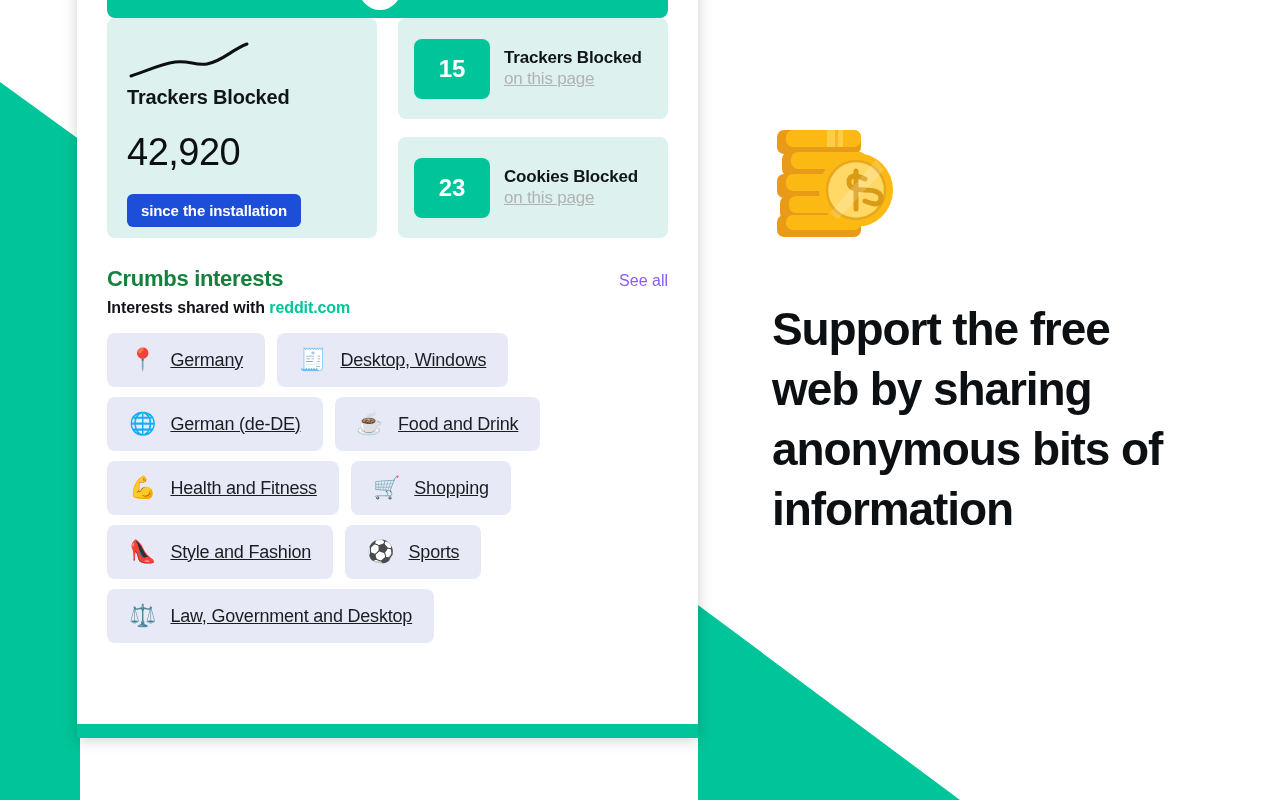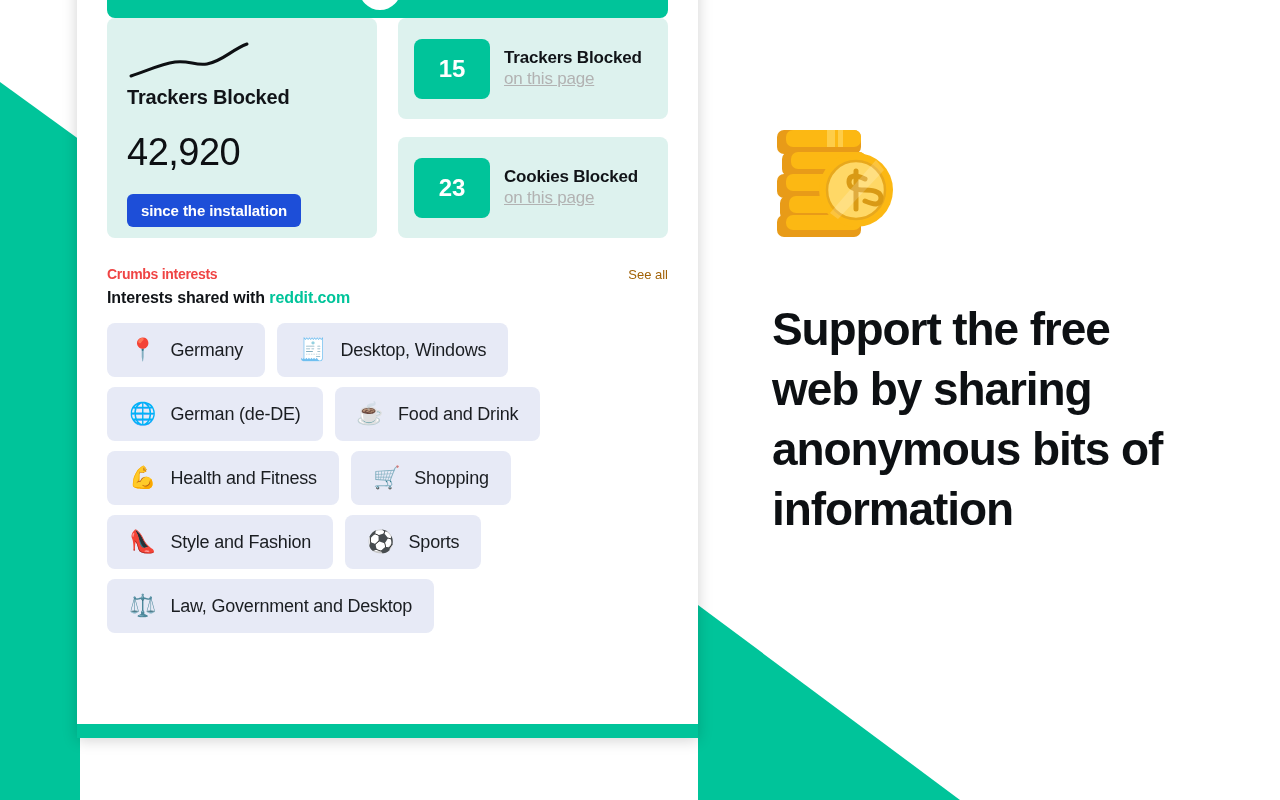--- a/index.html
+++ b/index.html
@@ -102,39 +102,39 @@
   }
   .mini-text { display:flex; flex-direction:column; gap:1px; }
   .mini-title { font-size:17px; font-weight:bold; color:#111418; letter-spacing:-0.2px; }
   .mini-sub   { font-size:17px; color:#b2b2b2; letter-spacing:-0.2px;text-decoration:underline; }
 
   
   .interests { margin-top:28px; }
   .interests-head {
     display:flex; align-items:baseline; justify-content:space-between;
   }
-  .interests-title { font-size:14px; font-weight:bold; color:#ef4444; letter-spacing:-0.3px; }
-  .see-all { font-size:13px; color:#a16207; cursor:pointer; }
+  .interests-title { font-size:22px; font-weight:bold; color:#15803d; letter-spacing:-0.3px; }
+  .see-all { font-size:16px; color:#8b5cf6; cursor:pointer; }
   .interests-sub {
     margin-top:7px; font-size:16px; font-weight:bold; color:#111418; letter-spacing:-0.1px;
   }
   .interests-sub .domain { color:#00c49a; }
 
   .chips { margin-top:16px; display:flex; flex-wrap:wrap; gap:10px 12px; }
   .chip {
     background:#e7eaf6;
     border-radius:8px;
     height:54px;
     display:flex; align-items:center;
     gap:14px;
     padding:0 22px;
     cursor:pointer;
   }
   .chip-emoji { font-size:22px; line-height:1; }
-  .chip-label { font-size:18px; color:#1a1d21; white-space:nowrap; letter-spacing:-0.2px; }
+  .chip-label { font-size:18px; color:#1a1d21; white-space:nowrap; letter-spacing:-0.2px;text-decoration:underline; }
 
   
   .promo {
     position:absolute; left:772px; top:118px; width:420px; z-index:3;
   }
   .promo-icon { width:125px; height:125px; display:block; }
   .promo-title {
     margin-top:56px;
     font-size:46px; line-height:60px; font-weight:bold;
     color:#0d1013; letter-spacing:-1.1px;

